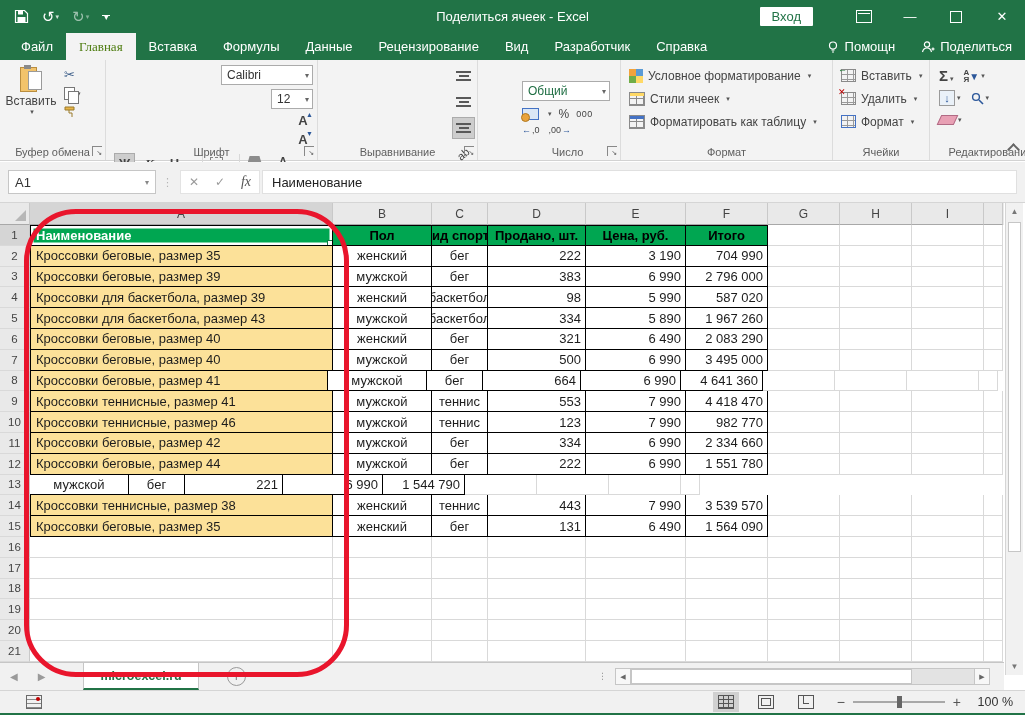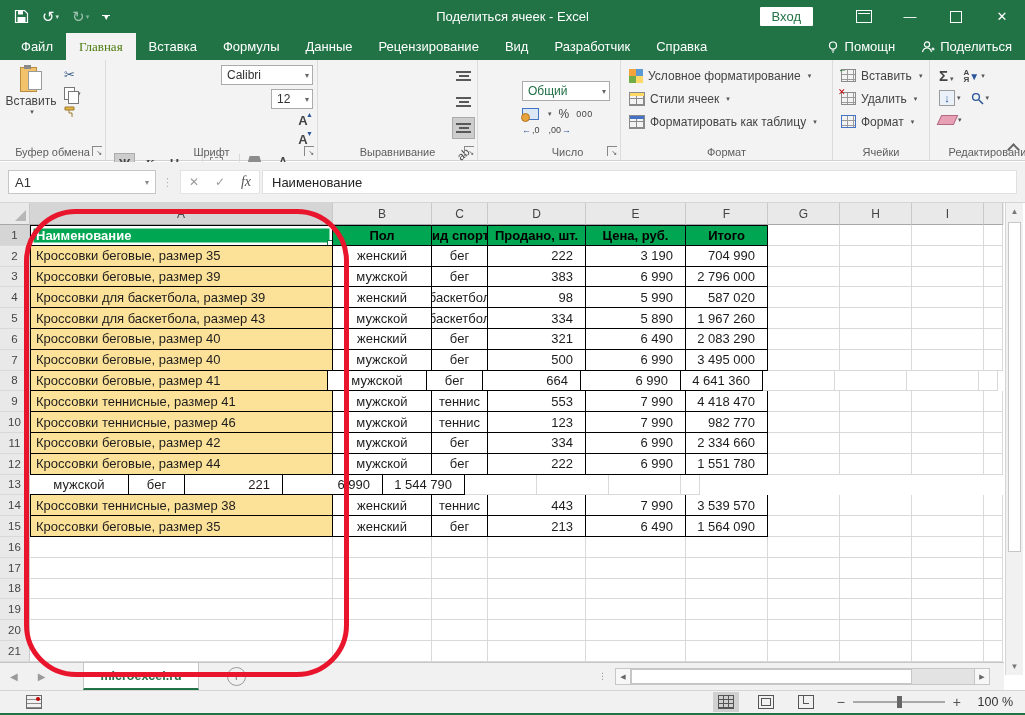--- a/index.html
+++ b/index.html
@@ -125,21 +125,21 @@
   .cell{box-sizing:border-box;display:flex;align-items:center;font-size:13px;color:#1d1d1d;overflow:hidden;white-space:nowrap;background:#fff;}
   .gc{border-right:1px solid #d9d9d9;border-bottom:1px solid #d9d9d9;}
   .tb{border-right:1px solid #000;border-bottom:1px solid #000;}
   .tt{border-top:1px solid #000;}
   .lb{border-left:1px solid #000;}
   .hdr-green{background:#00a651;font-weight:bold;justify-content:center;color:#000;}
   .a1{justify-content:flex-start;padding-left:5px;color:#fff;position:relative;box-shadow:inset 0 0 0 2.5px #fff;}
   .a1 .handle{position:absolute;right:-1px;bottom:-1px;width:6px;height:6px;background:#fff;border:1px solid #107c41;box-sizing:border-box;}
   .orange{background:#fce199;padding-left:5px;}
   .cmid{justify-content:center;}
-  .cnum{justify-content:flex-end;padding-right:12px;}
+  .cnum{justify-content:flex-end;padding-right:4px;}
   .clipmid{justify-content:center;}
   
   #oval{top:209px;left:24px;width:315px;height:458px;border:5px solid #e9152c;border-radius:52px;pointer-events:none;z-index:40;}
   
   #vscroll{top:203px;right:2px;width:18px;height:472px;background:#f1f1f1;border-left:1px solid #d5d5d5;box-sizing:border-box;}
   .varrow{height:17px;display:flex;align-items:center;justify-content:center;font-size:8px;color:#777;}
   #vthumb{position:absolute;top:19px;left:2px;right:2px;height:330px;background:#fff;border:1px solid #c6c6c6;box-sizing:border-box;}
   #vscroll .down{position:absolute;bottom:0;left:0;right:0;}
   
   #sheetbar{top:662px;left:0;width:1004px;height:28px;background:#f1f1f1;display:flex;align-items:center;box-sizing:border-box;border-top:1px solid #c6c6c6;}
@@ -709,21 +709,21 @@
       <div class="cell gc" style="width: 72px;"></div>
       <div class="cell gc" style="width: 72px;"></div>
       <div class="cell gc" style="width: 72px;"></div>
       <div class="cell gc" style="width: 19px;"></div>
     </div>
     <div class="grow">
       <div class="rown">15</div>
       <div class="cell tb orange lb" style="width: 303px;">Кроссовки беговые, размер 35</div>
       <div class="cell tb cmid" style="width: 99px;">женский</div>
       <div class="cell tb clipmid" style="width: 56px;">бег</div>
-      <div class="cell tb cnum" style="width: 98px;">213</div>
+      <div class="cell tb cnum" style="width: 98px;">131</div>
       <div class="cell tb cnum" style="width: 100px;">6 490</div>
       <div class="cell tb cnum" style="width: 82px;">1 564 090</div>
       <div class="cell gc" style="width: 72px;"></div>
       <div class="cell gc" style="width: 72px;"></div>
       <div class="cell gc" style="width: 72px;"></div>
       <div class="cell gc" style="width: 19px;"></div>
     </div>
     <div class="grow">
       <div class="rown">16</div>
       <div class="cell gc" style="width: 303px;"></div>

